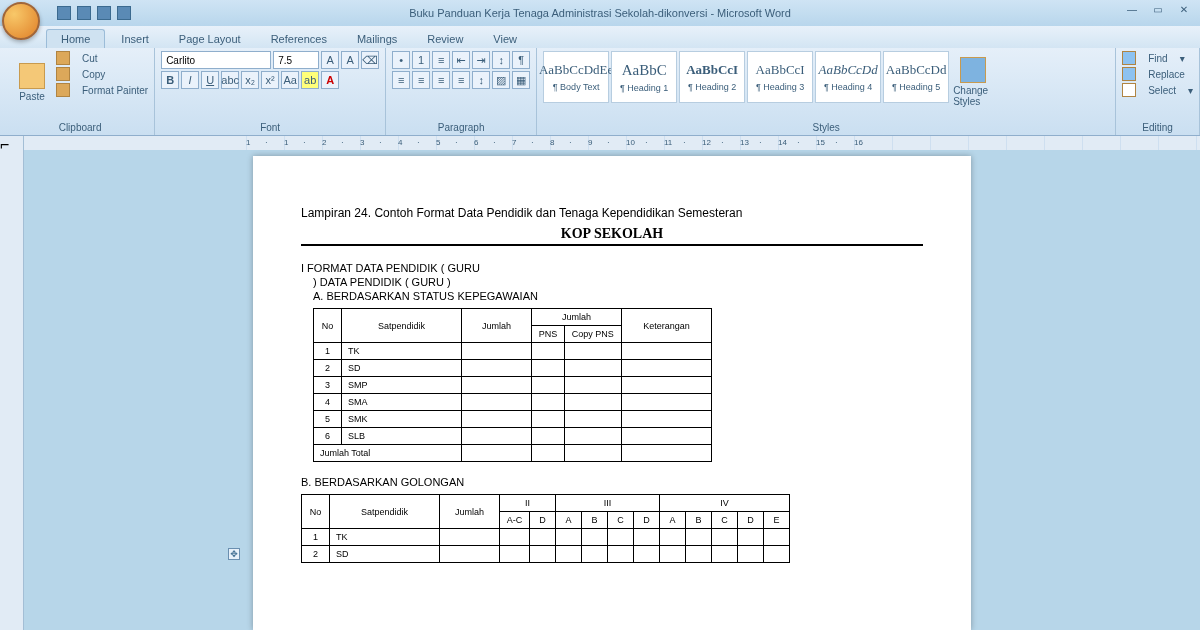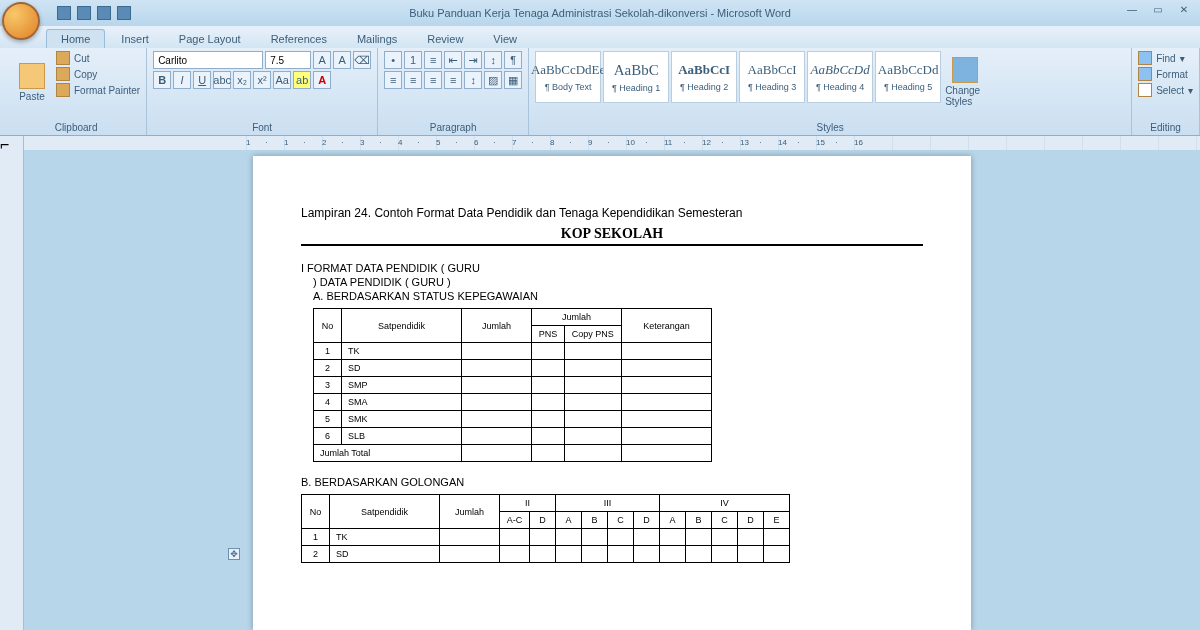--- a/index.html
+++ b/index.html
@@ -14,21 +14,21 @@
 .tabs{height:22px;background:linear-gradient(#e8f1fa,#d3e5f3);display:flex;align-items:flex-end;padding-left:46px;gap:2px;font-size:11px;}
 .tab{padding:3px 14px;color:#3b5e7a;cursor:pointer;}
 .tab.active{background:#cfe2f1;border:1px solid #9bbcd8;border-bottom:none;border-radius:3px 3px 0 0;}
 .ribbon{height:88px;background:linear-gradient(#e5eff9,#cadff1);border-bottom:1px solid #8faecc;display:flex;padding-left:6px;}
 .group{border-right:1px solid #a8c3da;padding:3px 6px 0 6px;display:flex;flex-direction:column;height:100%;}
 .group-body{flex:1;display:flex;align-items:flex-start;gap:4px;}
 .group-label{font-size:10px;color:#3b5e7a;text-align:center;padding-bottom:2px;}
 .big-btn{display:flex;flex-direction:column;align-items:center;justify-content:center;width:40px;height:62px;font-size:10px;color:#3b5e7a;}
 .big-ico{width:26px;height:26px;background:#f4c877;border:1px solid #c89a4e;margin-bottom:2px;}
 .v-stack{display:flex;flex-direction:column;gap:2px;font-size:10px;color:#3b5e7a;}
-.v-stack div{display:flex;align-items:center;gap:4px;}
+.v-stack div{display:flex;align-items:center;gap:12px;}
 .mini-ico{width:14px;height:14px;background:#dca85a;border:1px solid #b08442;}
 .font-box{display:flex;flex-direction:column;gap:2px;}
 .font-row{display:flex;gap:2px;align-items:center;}
 .sel{background:#fff;border:1px solid #8faecc;height:18px;font-size:10px;padding:1px 4px;}
 .sq{width:18px;height:18px;border:1px solid #8faecc;background:#eaf2fb;display:flex;align-items:center;justify-content:center;font-size:11px;color:#3b5e7a;}
 .styles-gal{display:flex;gap:2px;}
 .style-item{width:66px;height:52px;background:#fff;border:1px solid #b7cde0;display:flex;flex-direction:column;align-items:center;justify-content:center;font-size:9px;color:#3b5e7a;}
 .style-prev{font-size:13px;font-family:'Times New Roman',serif;margin-bottom:4px;}
 .ruler-strip{height:18px;background:#e1ebf5;border-bottom:1px solid #a3bed5;display:flex;}
 .ruler-strip .vc{width:24px;border-right:1px solid #a3bed5;}
@@ -196,21 +196,21 @@
     </div>
     <div class="group-label">Styles</div>
   </div>
 
   <div class="group">
     <div class="group-body">
       <div class="v-stack">
         <div><span class="mini-ico" style="background:#8dc2f0"></span><span>Find</span> ▾</div>
         <div>
             <span class="mini-ico" style="background:#8dc2f0"></span>
-            <span>Format</span>
+            <span>Replace</span>
           </div>
         <div><span class="mini-ico" style="background:#fff"></span><span>Select</span> ▾</div>
       </div>
     </div>
     <div class="group-label">Editing</div>
   </div>
 </div>
 
 <div class="ruler-strip">
   <div class="vc">⌐</div>

